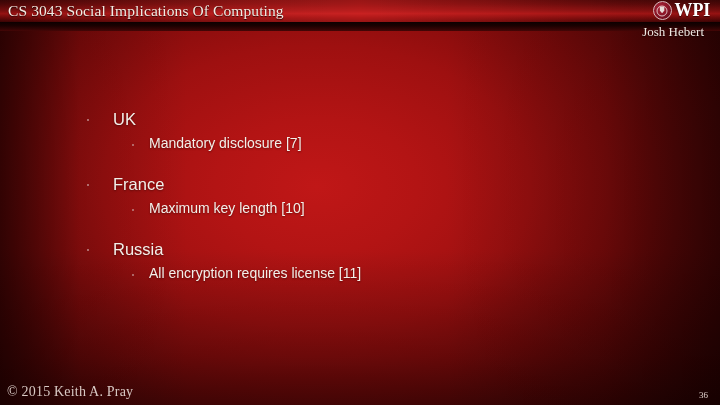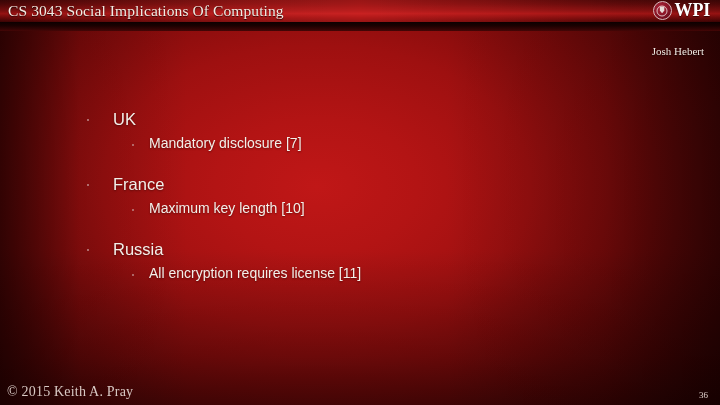--- a/index.html
+++ b/index.html
@@ -137,24 +137,24 @@
     color: #ffffff;
     letter-spacing: -.2px;
     line-height: 19px;
     text-shadow: 0 1px 1px rgba(0,0,0,.6);
   }
 
   
   .author {
     position: absolute;
     right: 16px;
-    top: 45px;
+    top: 24px;
     z-index: 6;
     font-family: "Liberation Serif", serif;
-    font-size: 11px;
+    font-size: 13px;
     color: #f0e8e2;
     text-shadow: 0 1px 1px rgba(0,0,0,.6);
     text-align: right;
   }
 
   
   .slide-title {
     position: absolute;
     left: 57px;
     top: 50px;

